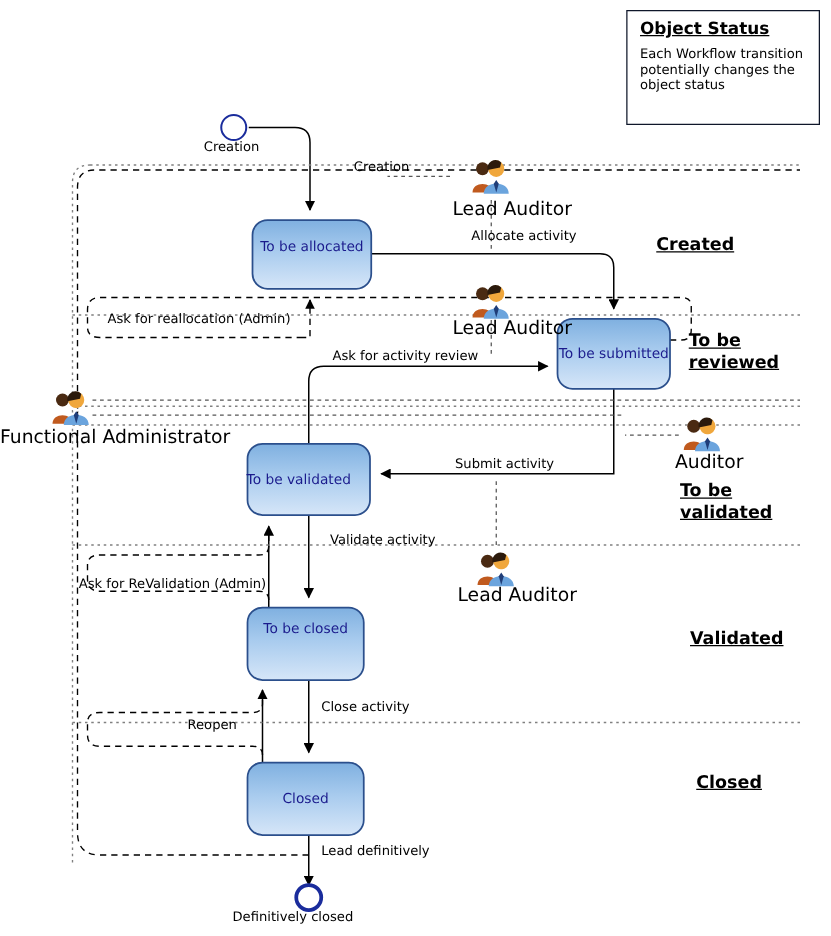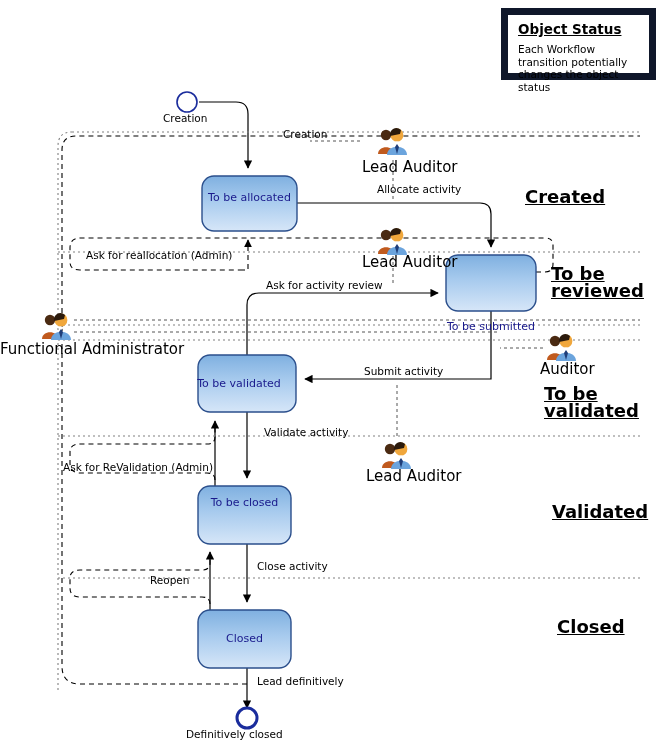--- a/index.html
+++ b/index.html
@@ -1,39 +1,39 @@
 <!DOCTYPE html>
 <html><head>
 <meta charset="utf-8">
 <style>
   html,body{margin:0;padding:0;background:#ffffff;}
   body{font-family:"DejaVu Sans","Liberation Sans",sans-serif;}
   #stage{position:relative;width:665px;height:749px;background:#ffffff;overflow:hidden;}
   #diagram{position:absolute;left:0;top:0;width:665px;height:749px;}
 
   .legend-box{
-    position:absolute;left:501px;top:8px;width:155px;height:72px;
-    border:7px solid #0f172a;background:#fff;box-sizing:border-box;
+    position:absolute;left:501px;top:8px;width:155px;height:92px;
+    border:1px solid #0f172a;background:#fff;box-sizing:border-box;
     padding:6px 8px 0 10px;
   }
   .legend-title{
     font-size:13.5px;font-weight:bold;color:#000;
     text-decoration:underline;letter-spacing:0px;line-height:16px;
   }
   .legend-text{
     font-size:10.5px;color:#000;line-height:12.5px;margin-top:6px;
   }
 
   .state-label{
     position:absolute;color:#1a1a8c;font-size:11px;
     text-align:center;white-space:nowrap;
     pointer-events:none;
   }
   .status-label{
-    position:absolute;color:#000;font-size:18px;font-weight:bold;
+    position:absolute;color:#000;font-size:14px;font-weight:bold;
     text-decoration:underline;white-space:nowrap;line-height:17px;
   }
   .edge-label{
     position:absolute;color:#000;font-size:10.5px;white-space:nowrap;
   }
   .node-label{
     position:absolute;color:#000;font-size:10.5px;white-space:nowrap;
   }
   .actor-label{
     position:absolute;color:#000;font-size:15px;white-space:nowrap;
@@ -129,21 +129,21 @@
     <circle cx="187" cy="102" r="10" fill="#ffffff" stroke="#1a2c9c" stroke-width="1.6"></circle>
     <circle cx="247" cy="718" r="10" fill="#ffffff" stroke="#1a2c9c" stroke-width="3"></circle>
   </svg>
 
   <div class="legend-box">
     <div class="legend-title">Object Status</div>
     <div class="legend-text">Each Workflow transition potentially changes the object status</div>
   </div>
 
   <div class="state-label" style="left:202px;top:191px;width:95px;">To be allocated</div>
-  <div class="state-label" style="left:446px;top:276px;width:90px;margin-top:44px;">To be submitted</div>
+  <div class="state-label" style="left:446px;top:276px;width:90px;">To be submitted</div>
   <div class="state-label" style="left:190px;top:377px;width:98px;">To be validated</div>
   <div class="state-label" style="left:198px;top:496px;width:93px;">To be closed</div>
   <div class="state-label" style="left:198px;top:632px;width:93px;">Closed</div>
 
   <div class="node-label" style="left:163px;top:112px;">Creation</div>
   <div class="node-label" style="left:186px;top:728px;">Definitively closed</div>
 
   <div class="edge-label" style="left:283px;top:128px;">Creation</div>
   <div class="edge-label" style="left:377px;top:183px;">Allocate activity</div>
   <div class="edge-label" style="left:86px;top:249px;">Ask for reallocation (Admin)</div>

